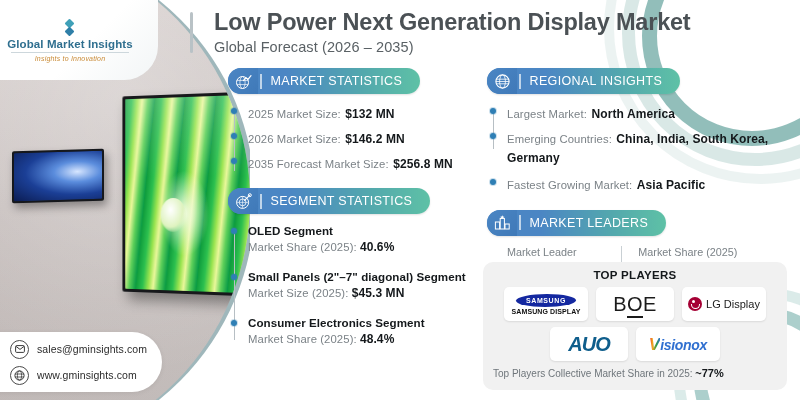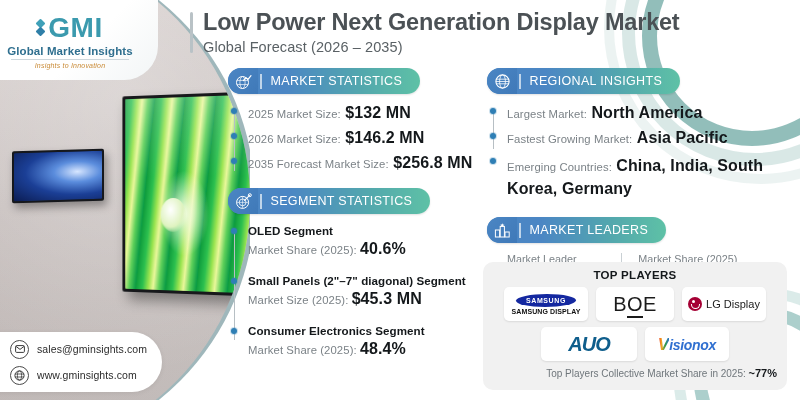--- a/index.html
+++ b/index.html
@@ -90,21 +90,21 @@
     box-shadow:0 1px 5px rgba(0,0,0,.07);
   }
   .contact-row{display:flex;align-items:center;gap:8px;}
   .c-icon{width:17px;height:17px;border-radius:50%;border:1.3px solid #4a4a4a;
      display:flex;align-items:center;justify-content:center;flex:0 0 auto;}
   .c-icon svg{display:block;}
   .c-text{font-size:10.5px;color:#2b2b2b;letter-spacing:.1px;}
 
   
   .header{position:absolute;left:190px;top:10px;width:600px;}
-  .title-wrap{display:flex;align-items:stretch;gap:10px;}
+  .title-wrap{display:flex;align-items:stretch;gap:21px;}
   .title-bar{width:3px;background:#b9c2c6;border-radius:2px;margin-top:2px;margin-bottom:2px;}
   .title{font-size:23.5px;font-weight:700;color:#4b5155;line-height:1.08;letter-spacing:-.2px;}
   .subtitle{font-size:14.5px;color:#5a6165;margin-top:4px;letter-spacing:.1px;}
 
   
   .pill{display:inline-flex;align-items:center;height:26px;border-radius:13px;
     background:linear-gradient(90deg,#4b86c4 0%,#4b86c4 30%,#53a8ad 70%,#5ec1a6 100%);
     padding-right:18px;box-shadow:0 1px 2px rgba(0,0,0,.12);}
   .pill-ico{width:30px;height:26px;border-radius:13px 0 0 13px;
     background:linear-gradient(135deg,#4b86c4,#3f79b8);
@@ -113,21 +113,21 @@
   .pill-div{width:1.5px;height:15px;background:rgba(255,255,255,.65);margin:0 9px 0 2px;}
   .pill-label{color:#ffffff;font-size:12.5px;font-weight:400;letter-spacing:.35px;white-space:nowrap;}
 
   
   .tl{position:relative;padding-left:20px;}
   .tl .spine{position:absolute;left:5.5px;width:1.6px;background:#b7bfc4;}
   .tl-item{position:relative;margin-bottom:7px;}
   .tl-item .dot{position:absolute;left:-17.5px;top:4px;width:6px;height:6px;background:#2f7fb5;
     border-radius:50%;box-shadow:0 0 0 1px rgba(47,127,181,.25);}
   .lbl{font-size:11.3px;color:#7b8287;letter-spacing:.1px;}
-  .val{font-size:16px;color:#14181b;font-weight:700;letter-spacing:.1px;}
+  .val{font-size:12px;color:#14181b;font-weight:700;letter-spacing:.1px;}
   .seg-head{font-size:11.6px;color:#14181b;font-weight:700;letter-spacing:.05px;}
   .seg-sub{font-size:11.3px;color:#7b8287;margin-top:3px;}
 
   .col-left{position:absolute;left:228px;top:68px;width:250px;}
   .col-right{position:absolute;left:487px;top:68px;width:300px;}
 
   
   .leaders{display:flex;margin-top:10px;padding-left:20px;}
   .ld-col{padding-right:16px;}
   .ld-col.second{border-left:1.4px solid #c9d0d4;padding-left:16px;}
@@ -139,41 +139,41 @@
     position:absolute;left:483px;top:262px;width:304px;height:128px;
     background:#f1f1f1;border-radius:10px;padding:7px 10px 6px;box-sizing:border-box;
   }
   .players-title{text-align:center;font-size:11.5px;font-weight:700;color:#14181b;letter-spacing:.3px;}
   .logo-row{display:flex;justify-content:center;gap:8px;margin-top:6px;align-items:center;}
   .logo-box{background:#fff;border-radius:5px;height:34px;display:flex;align-items:center;
      justify-content:center;box-shadow:0 1px 2px rgba(0,0,0,.10);}
   .lb1{width:84px;flex-direction:column;gap:1px;}
   .lb2{width:78px;}
   .lb3{width:84px;gap:4px;}
-  .lb4{width:96px;}
+  .lb4{width:78px;}
   .lb5{width:84px;}
   .samsung-oval{width:60px;height:13px;border-radius:50%;background:#1428a0;display:flex;
      align-items:center;justify-content:center;transform:skewX(-9deg);}
   .samsung-oval span{color:#fff;font-size:7px;font-weight:700;letter-spacing:.6px;transform:skewX(9deg);}
   .samsung-sub{font-size:7px;font-weight:700;color:#101010;letter-spacing:.1px;}
   .boe{font-size:20px;font-weight:400;color:#1b1b1b;letter-spacing:.5px;line-height:1;
      font-family:"Liberation Sans",sans-serif;position:relative;}
   .boe u{text-decoration:none;border-bottom:2px solid #1b1b1b;padding-bottom:1px;}
   .lg-circle{width:14px;height:14px;border-radius:50%;background:#a50034;position:relative;flex:0 0 auto;}
   .lg-circle::before{content:"";position:absolute;left:3.5px;top:2.5px;width:3px;height:3px;border-radius:50%;background:#fff;}
   .lg-circle::after{content:"";position:absolute;left:3px;top:7px;width:7px;height:4px;
      border:1.2px solid #fff;border-top:none;border-radius:0 0 7px 7px;}
   .lg-text{font-size:11px;color:#1b1b1b;font-weight:400;}
   .auo{font-size:20px;font-weight:700;color:#0f5e8c;letter-spacing:-1px;line-height:1;font-style:italic;}
   .vis{display:flex;align-items:baseline;}
   .vis .v{font-size:17px;font-weight:700;font-style:italic;line-height:1;
      background:linear-gradient(90deg,#e8312a 0%,#f2a620 33%,#2d9b46 66%,#2f6fd0 100%);
      -webkit-background-clip:text;background-clip:text;color:transparent;}
   .vis .rest{font-size:14px;font-weight:700;font-style:italic;color:#2f6fd0;line-height:1;letter-spacing:-.3px;}
-  .players-foot{text-align:right;font-size:10px;color:#6f767b;margin-top:6px;}
+  .players-foot{text-align:left;font-size:10px;color:#6f767b;margin-top:6px;}
   .players-foot b{color:#14181b;font-size:11px;}
 </style>
 </head>
 <body>
 
 <div class="canvas">
 
   <div class="bg-ring tr-ring1"></div>
   <div class="bg-ring tr-ring2"></div>
   <div class="bg-ring tr-ring3"></div>
@@ -193,21 +193,20 @@
       </div>
     </div>
   </div>
 
   <div class="logo-card">
     <div class="gmi-row">
       <div class="gmi-diamonds">
         <div class="dia"></div>
           <div class="dia b"></div>
       </div>
-      <div class="gmi-text">GMI</div>
     </div>
     <div class="gmi-name">Global Market Insights</div>
     <div class="gmi-rule"></div>
     <div class="gmi-tag">Insights to Innovation</div>
   </div>
 
   <div class="contact-card">
     <div class="contact-row">
       <span class="c-icon">
         <svg width="10" height="8" viewBox="0 0 10 8">
@@ -334,27 +333,27 @@
 
     <div class="tl" style="margin-top:10px;">
       <div class="spine" style="top:5px;height:40px;"></div>
       <div class="tl-item">
         <span class="dot"></span>
         <span class="lbl">Largest Market:</span>
         <span class="val">North America</span>
       </div>
       <div class="tl-item">
         <span class="dot"></span>
+        <span class="lbl">Emerging Countries:</span>
+        <span class="val" style="line-height:1.45;">China, India, South Korea, Germany</span>
+      </div>
+      <div class="tl-item">
+        <span class="dot"></span>
         <span class="lbl">Fastest Growing Market:</span>
         <span class="val">Asia Pacific</span>
-      </div>
-      <div class="tl-item">
-        <span class="dot"></span>
-        <span class="lbl">Emerging Countries:</span>
-        <span class="val" style="line-height:1.45;">China, India, South Korea, Germany</span>
       </div>
     </div>
 
     <div style="height:10px;"></div>
 
     <div class="pill">
       <span class="pill-ico">
         <svg width="17" height="17" viewBox="0 0 17 17">
           <rect x="1.4" y="8" width="4.2" height="7" fill="none" stroke="#fff" stroke-width="1"></rect>
           <rect x="6.2" y="4.4" width="4.2" height="10.6" fill="none" stroke="#fff" stroke-width="1"></rect>

